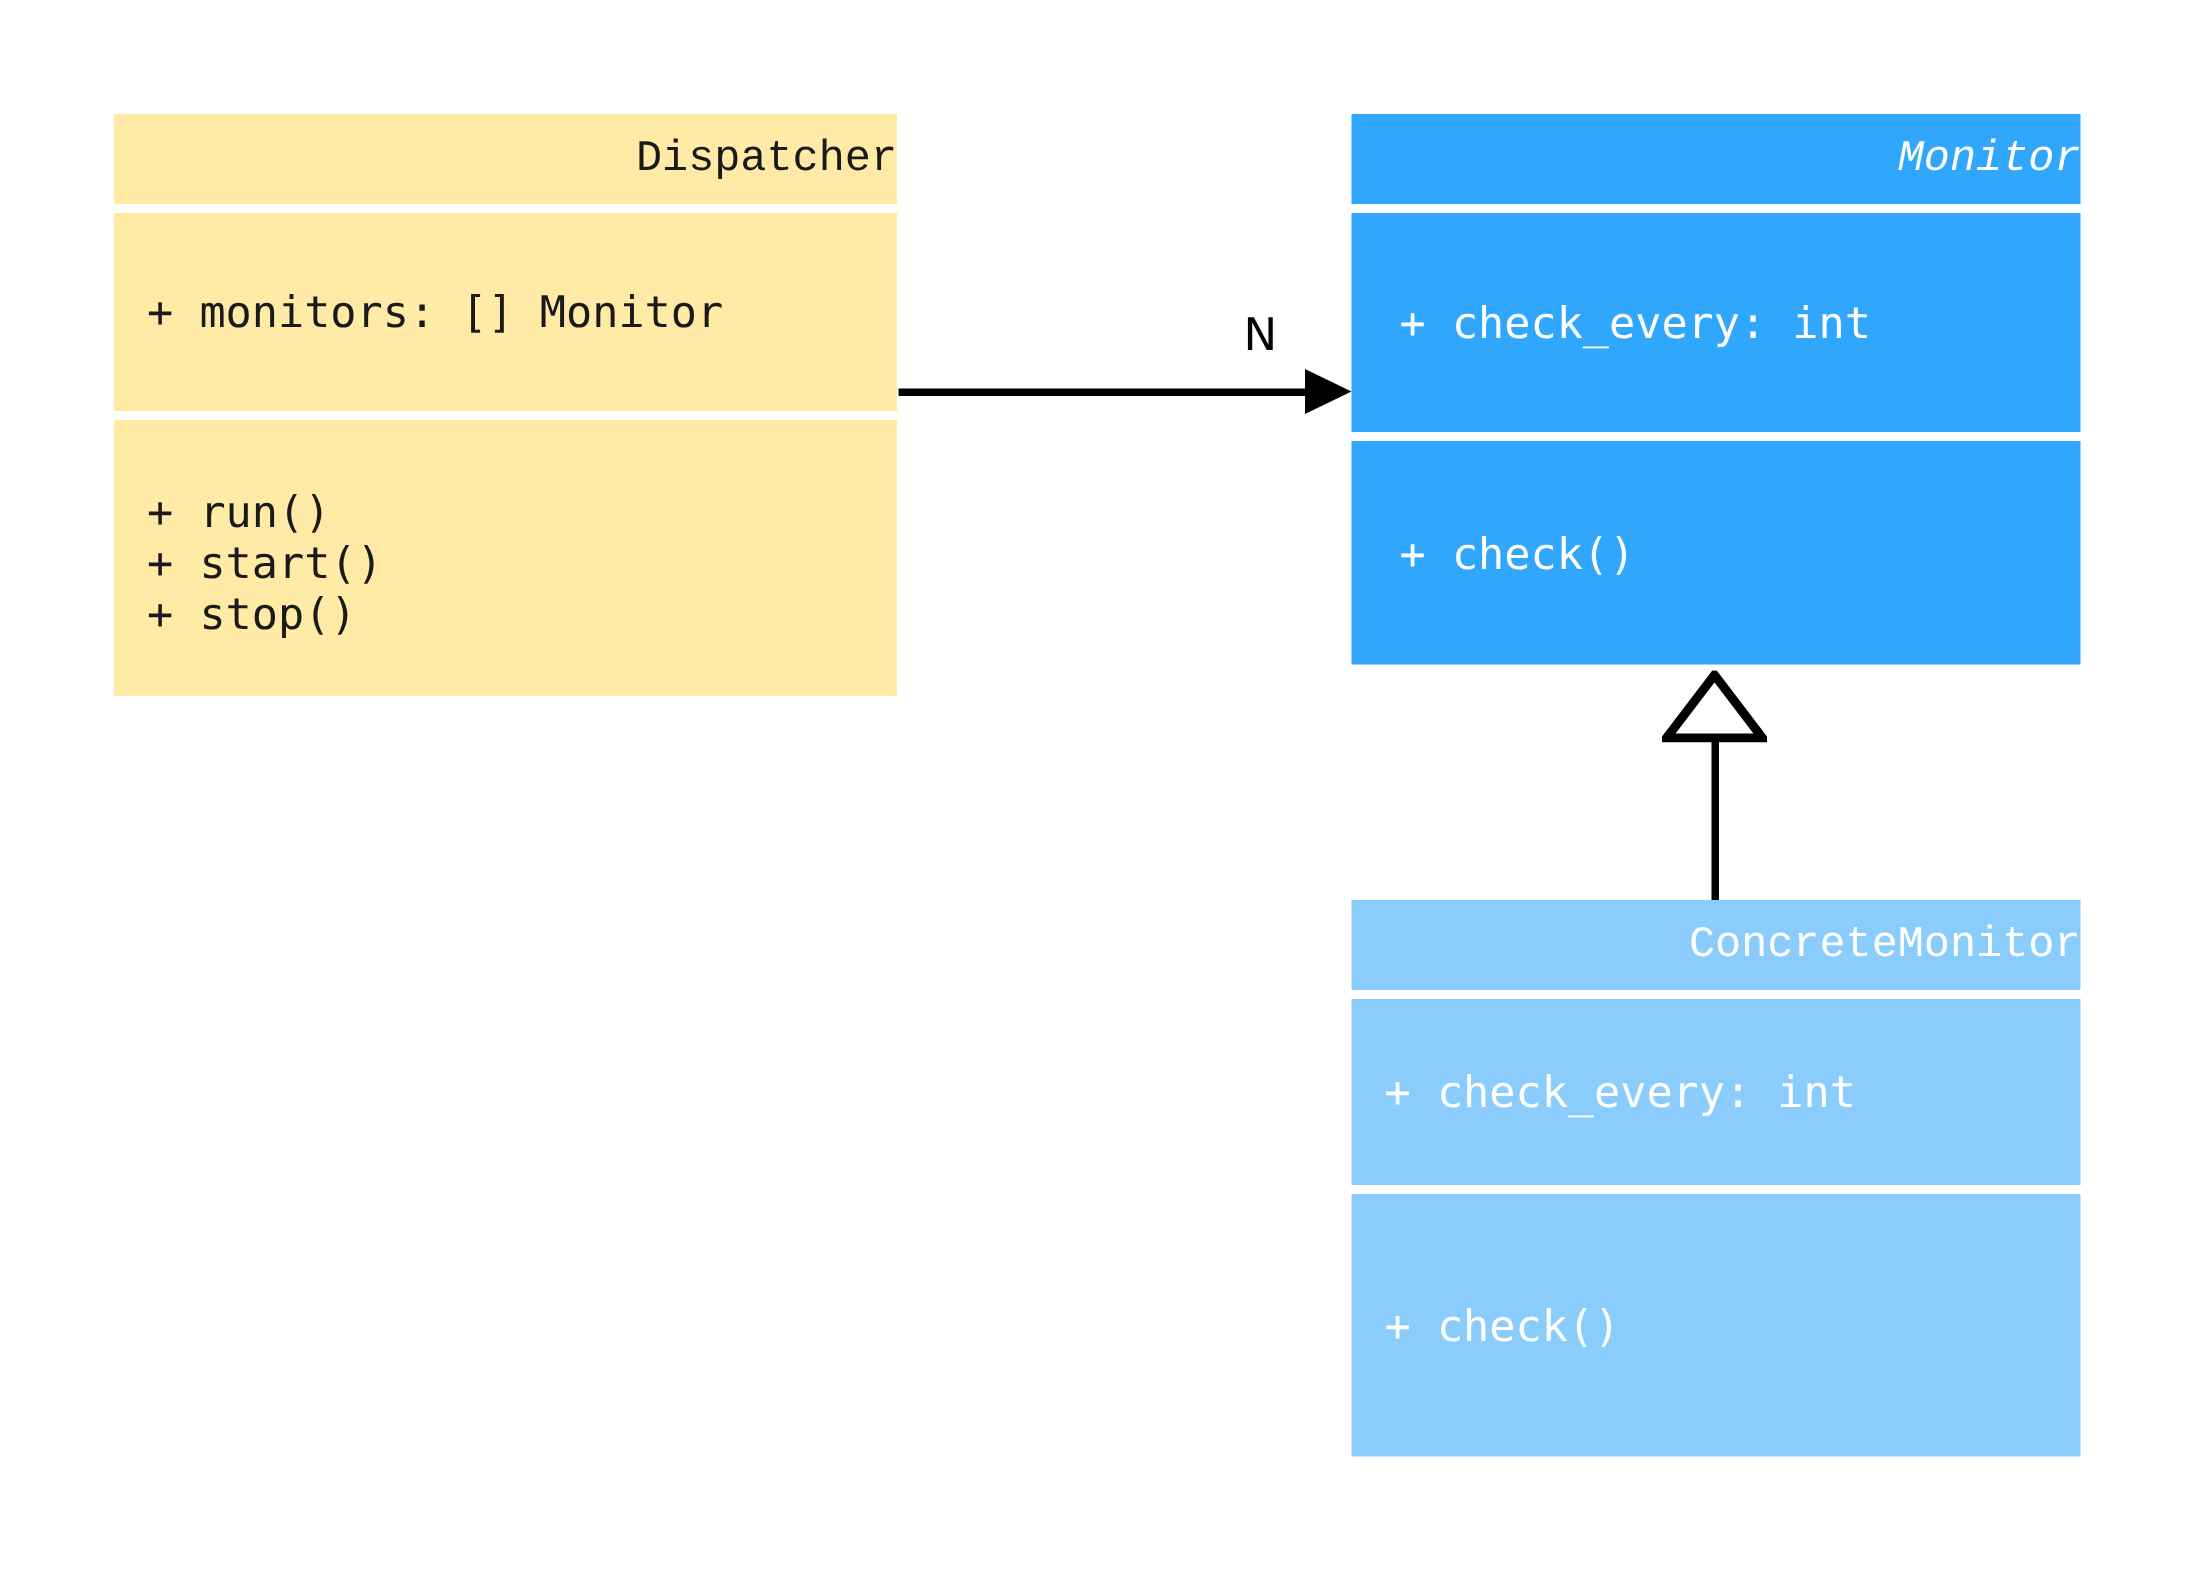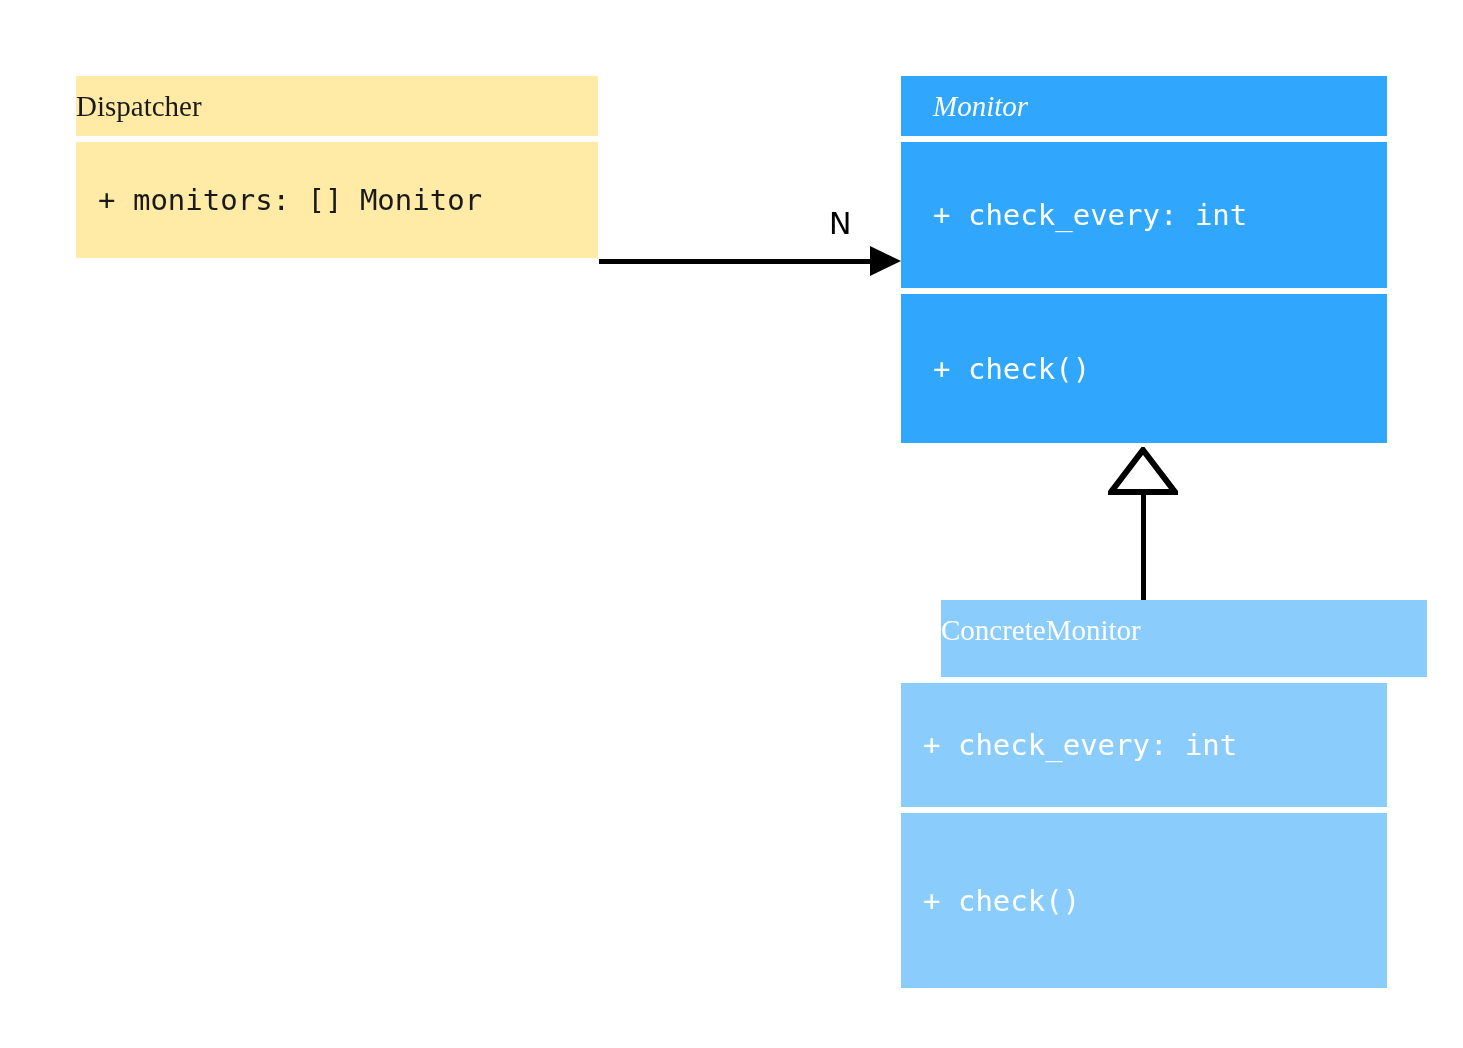--- a/index.html
+++ b/index.html
@@ -23,22 +23,22 @@
   .uml-class {
     position: absolute;
     box-sizing: border-box;
   }
   .uml-compartment {
     box-sizing: border-box;
     width: 100%;
     position: relative;
   }
   .uml-title {
-    text-align: left;
-    font-family: Liberation Serif, serif;
+    text-align: right;
+    font-family: Liberation Mono, monospace;
     font-size: 29px;
     line-height: 60px;
     letter-spacing: 0px;
     white-space: pre;
   }
   .uml-title.abstract {
     font-style: italic;
   }
   .uml-members {
     font-family: "DejaVu Sans Mono", "Liberation Mono", monospace;
@@ -60,21 +60,21 @@
   #dispatcher-class {
     left: 76px;
     top: 76px;
     width: 522px;
     height: 372px;
   }
   #dispatcher-class .uml-compartment { background: #ffeba5; }
   #dispatcher-class .uml-title { color: #1a1a1a; }
   #dispatcher-class .uml-members { color: #1a1a1a; }
   #dispatcher-header { height: 60px; }
-  #dispatcher-attributes { height: 116px; display: flex; flex-direction: column; justify-content: center; }
+  #dispatcher-attributes { height: 132px; display: flex; flex-direction: column; justify-content: center; }
   #dispatcher-methods  { height: 184px; display: flex; flex-direction: column; justify-content: flex-start; padding-top: 44px; }
 
   
   #monitor-class {
     left: 901px;
     top: 76px;
     width: 486px;
     height: 367px;
   }
   #monitor-class .uml-compartment { background: #30a6fc; padding-left: 32px; }
@@ -87,21 +87,21 @@
   
   #concrete-monitor-class {
     left: 901px;
     top: 600px;
     width: 486px;
     height: 371px;
   }
   #concrete-monitor-class .uml-compartment { background: #8acdfd; }
   #concrete-monitor-class .uml-title { color: #ffffff; }
   #concrete-monitor-class .uml-members { color: #ffffff; }
-  #concrete-header { height: 77px; margin-left: 40px; }
+  #concrete-header { height: 60px; }
   #concrete-attributes { height: 124px; display: flex; flex-direction: column; justify-content: center; }
   #concrete-methods  { height: 175px; display: flex; flex-direction: column; justify-content: center; }
 
   
   #association-line {
     position: absolute;
     left: 599px;
     top: 259px;
     width: 280px;
     height: 5px;
@@ -152,20 +152,25 @@
 
   <div class="uml-class" id="dispatcher-class">
     <div class="uml-compartment" id="dispatcher-header">
       <div class="uml-title">Dispatcher</div>
     </div>
     <div class="compartment-gap"></div>
     <div class="uml-compartment uml-members" id="dispatcher-attributes">
       <div class="uml-member-line">+ monitors: [] Monitor</div>
     </div>
     <div class="compartment-gap"></div>
+    <div class="uml-compartment uml-members" id="dispatcher-methods">
+      <div class="uml-member-line">+ run()</div>
+      <div class="uml-member-line">+ start()</div>
+      <div class="uml-member-line">+ stop()</div>
+    </div>
   </div>
 
   <div class="uml-class" id="monitor-class">
     <div class="uml-compartment" id="monitor-header">
       <div class="uml-title abstract">Monitor</div>
     </div>
     <div class="compartment-gap"></div>
     <div class="uml-compartment uml-members" id="monitor-attributes">
       <div class="uml-member-line">+ check_every: int</div>
     </div>

